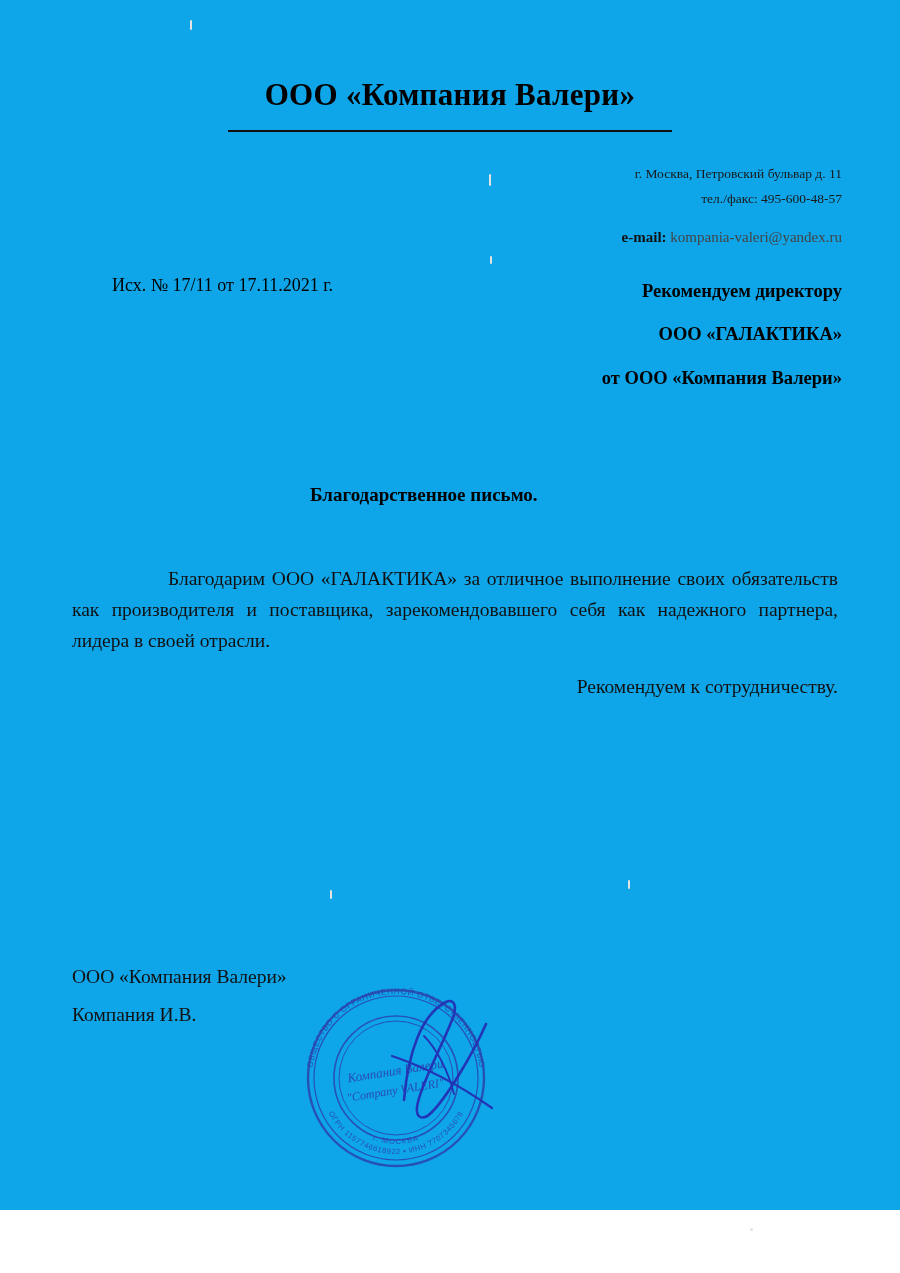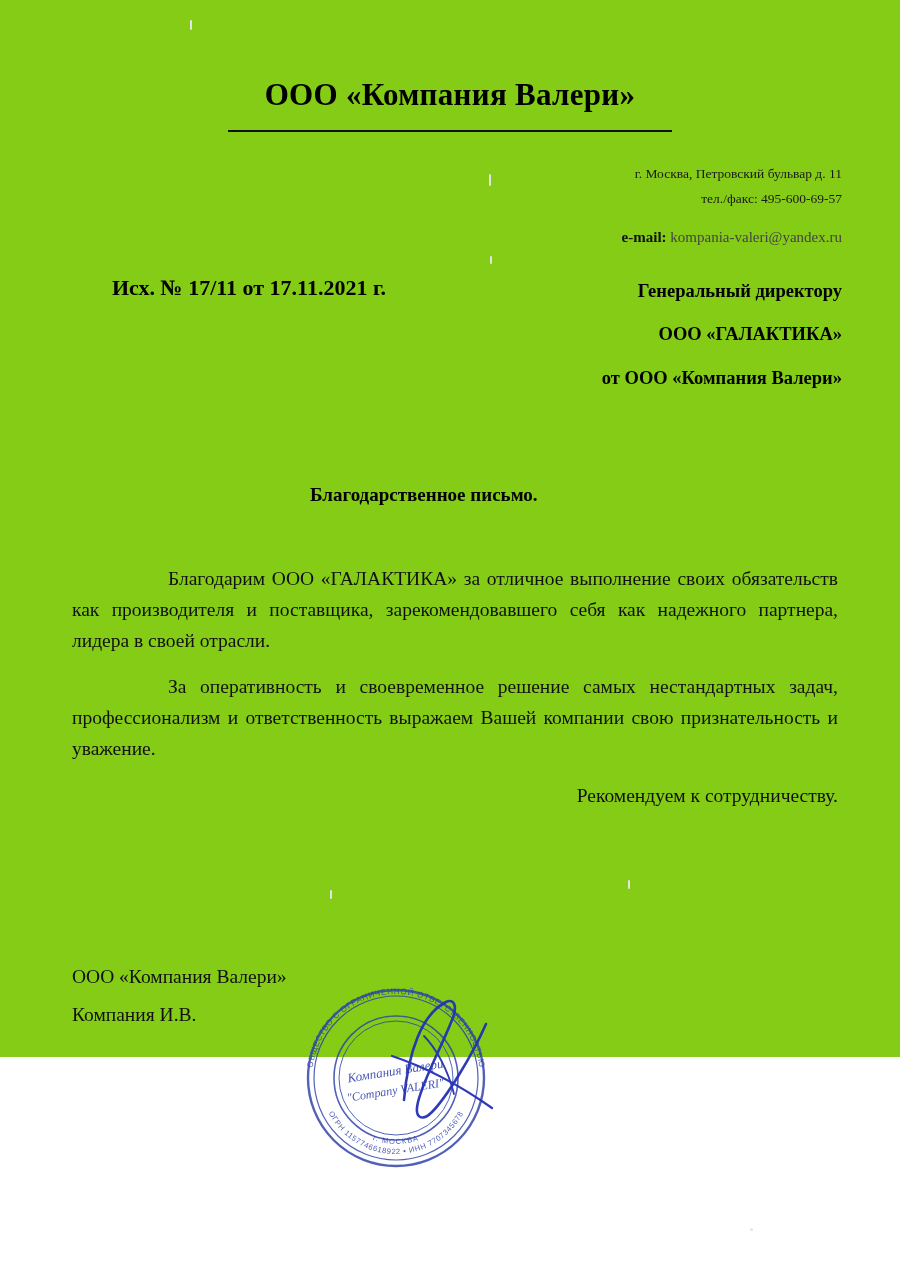--- a/index.html
+++ b/index.html
@@ -13,22 +13,22 @@
     position: relative;
     font-family: "Liberation Serif", "DejaVu Serif", serif;
     color: #1a1a1a;
     overflow: hidden;
   }
 
   .page {
     position: absolute;
     left: 0; top: 0;
     width: 900px;
-    height: 1057px;
-    background: #84cc16;
+    height: 1210px;
+    background: #0ea5e9;
   }
 
   
   .letterhead {
     position: absolute;
     left: 0;
     top: 78px;
     width: 900px;
     text-align: center;
   }
@@ -65,22 +65,22 @@
     font-size: 15px;
   }
   .email-label { font-weight: bold; color: #111; }
   .email-addr { color: #444; }
 
   
   .ref {
     position: absolute;
     left: 112px;
     top: 275px;
-    font-size: 22px;
-    font-weight: bold;
+    font-size: 18px;
+    font-weight: normal;
     color: #000;
     white-space: nowrap;
   }
   .addressee {
     position: absolute;
     right: 58px;
     top: 270px;
     width: 440px;
     text-align: right;
     font-size: 18.5px;
@@ -155,40 +155,39 @@
 
 <div class="page">
 
   <div class="letterhead">
     <div class="company-title">ООО «Компания Валери»</div>
   </div>
   <div class="rule"></div>
 
   <div class="contact-block">
     <div class="contact-line">г. Москва, Петровский бульвар д. 11</div>
-    <div class="contact-line">тел./факс: 495-600-69-57</div>
+    <div class="contact-line">тел./факс: 495-600-48-57</div>
     <div class="email-line">
       <span class="email-label">e-mail:</span>
       <span class="email-addr">kompania-valeri@yandex.ru</span>
     </div>
   </div>
 
   <div class="ref">Исх. № 17/11 от 17.11.2021 г.</div>
 
   <div class="addressee">
-    <div>Генеральный директору</div>
+    <div>Рекомендуем директору</div>
     <div>ООО «ГАЛАКТИКА»</div>
     <div>от ООО «Компания Валери»</div>
   </div>
 
   <div class="subject">Благодарственное письмо.</div>
 
   <div class="body-text">
     <p class="para">Благодарим ООО «ГАЛАКТИКА» за отличное выполнение своих обязательств как производителя и поставщика, зарекомендовавшего себя как надежного партнера, лидера в своей отрасли.</p>
-    <p class="para">За оперативность и своевременное решение самых нестандартных задач, профессионализм и ответственность выражаем Вашей компании свою признательность и уважение.</p>
     <p class="para-noindent">Рекомендуем к сотрудничеству.</p>
   </div>
 
   <div class="signature">
     <div>ООО «Компания Валери»</div>
     <div>Компания И.В.</div>
   </div>
 
   <div class="stamp">
     <svg width="260" height="210" viewBox="0 0 260 210" xmlns="http://www.w3.org/2000/svg">

